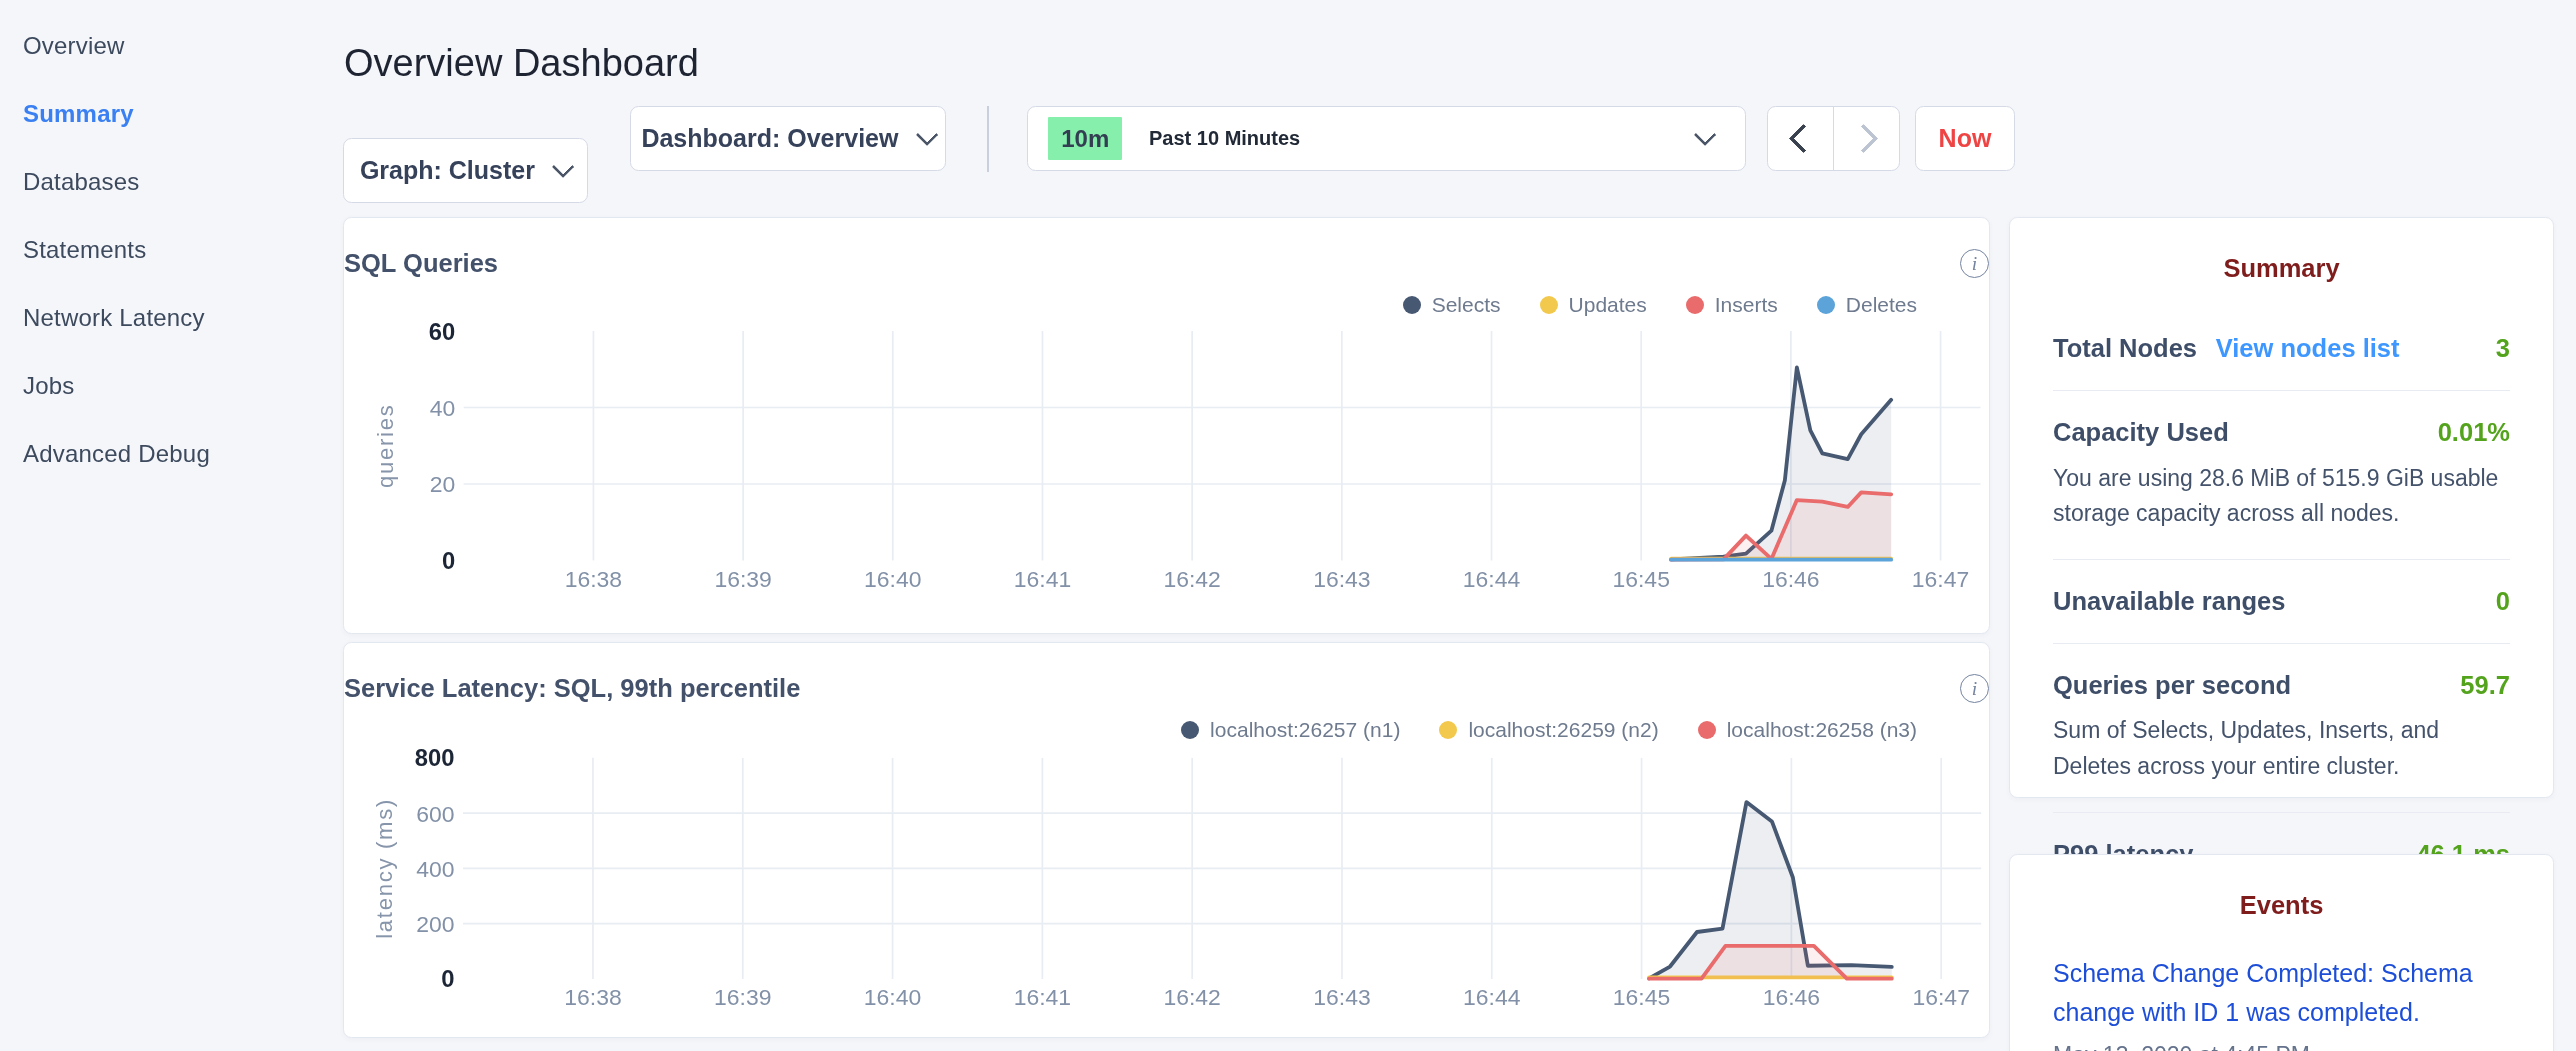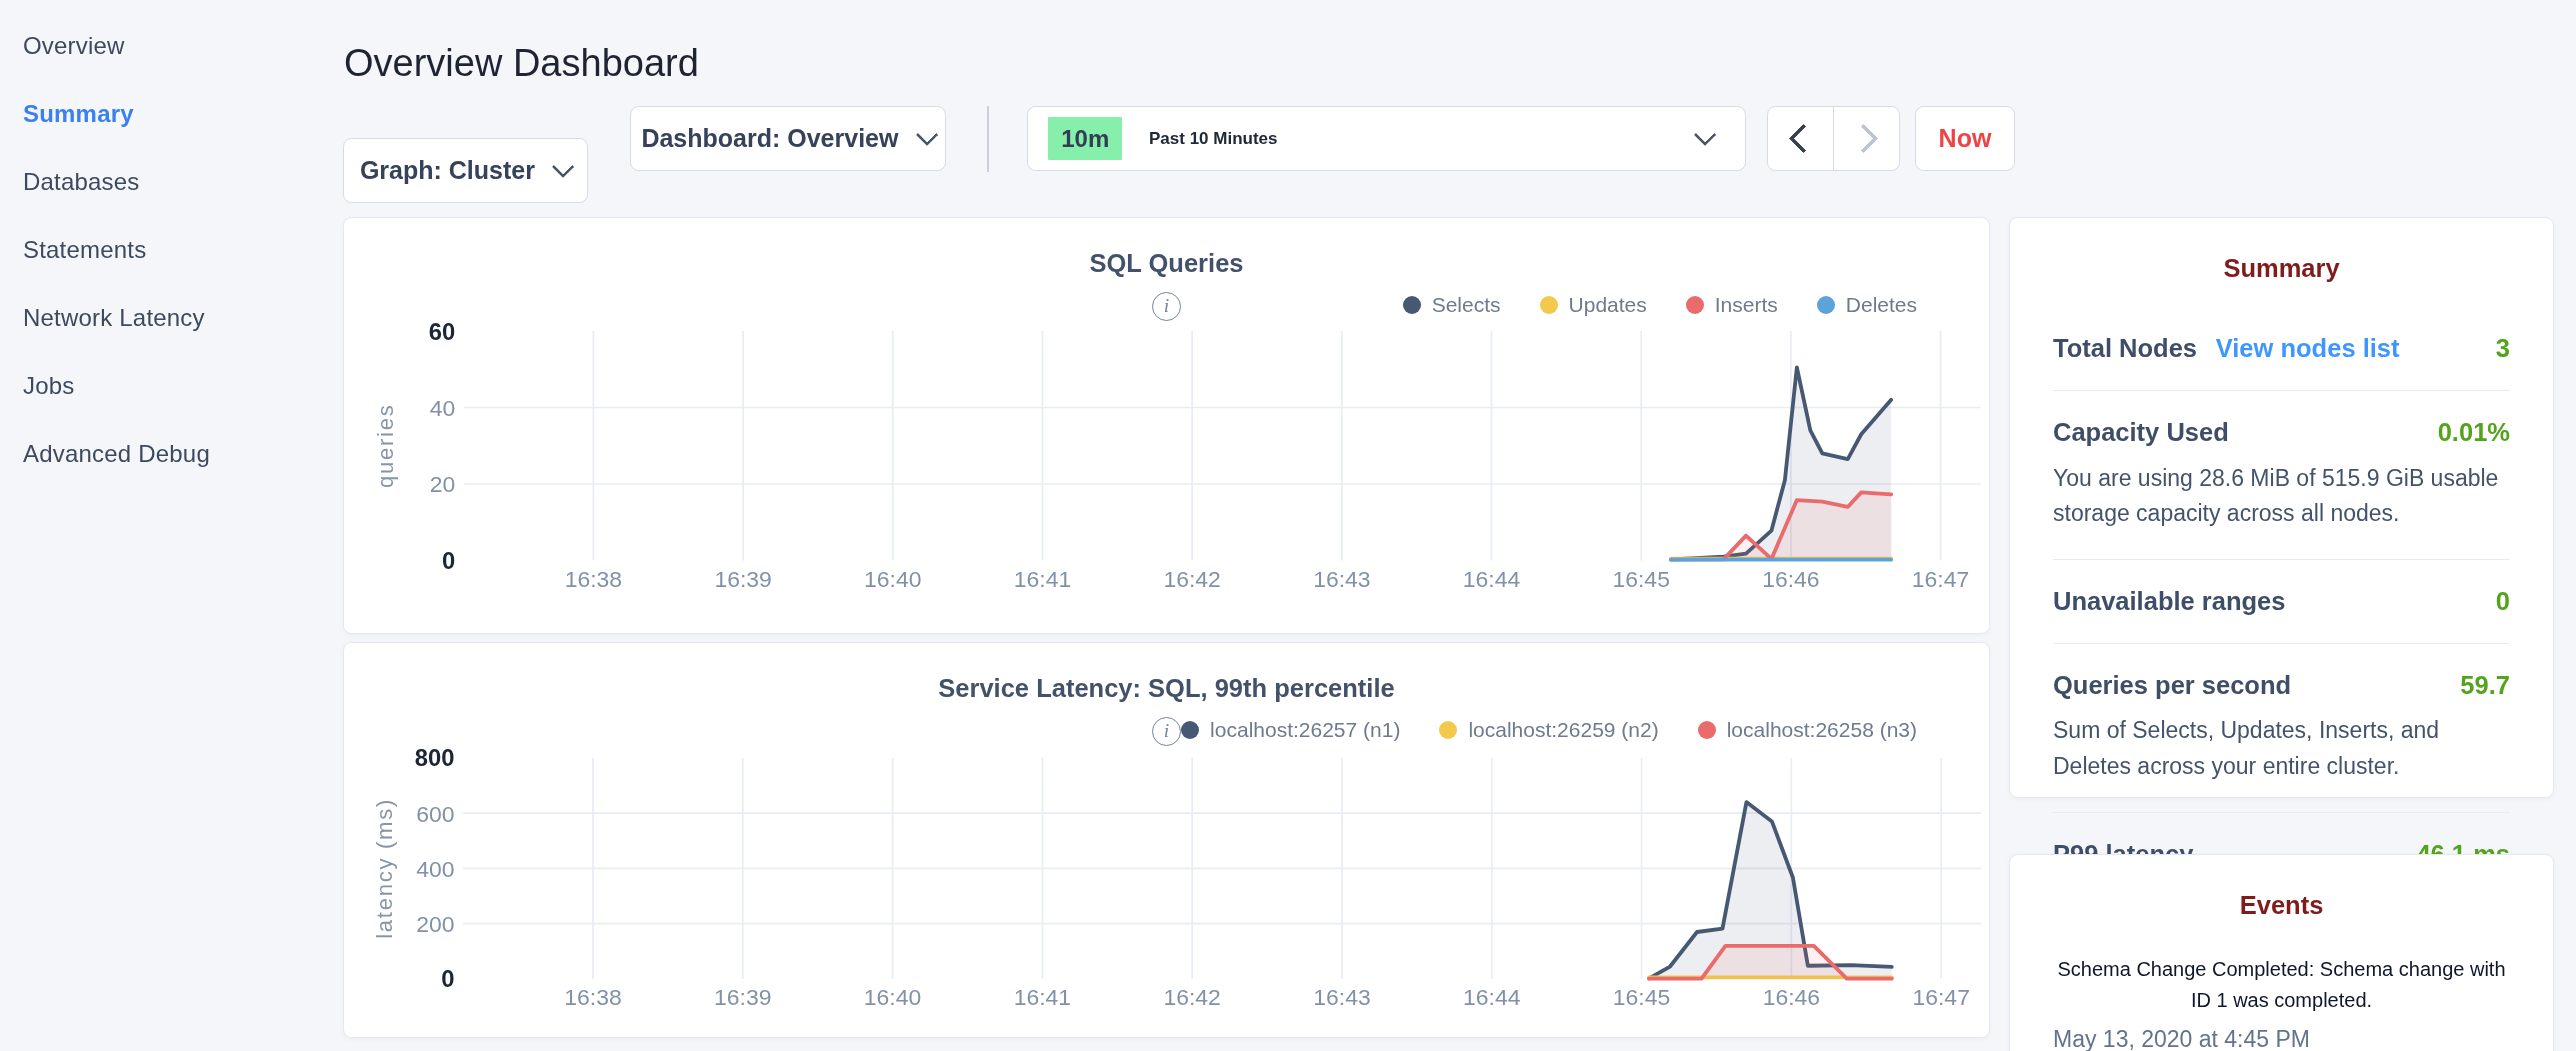--- a/index.html
+++ b/index.html
@@ -20,38 +20,38 @@
   .btn{background:#fff;border:1.7px solid #d5dae6;border-radius:8.5px;box-sizing:border-box;
     display:flex;align-items:center;justify-content:center;font-weight:700;color:#36415a;
     font-size:25px;cursor:pointer;position:absolute;height:65px;top:0;}
   #graph-btn{left:0;width:245px;gap:20.4px;margin-top:32px;}
   #dash-btn{left:287px;width:316px;gap:20.4px;}
   .caret{width:12.8px;height:12.8px;border-left:3.4px solid #4a5568;border-bottom:3.4px solid #4a5568;
     transform:rotate(-45deg);margin-top:-6.8px;border-radius:0.9px;}
   .ctrl-divider{position:absolute;left:644px;top:0;width:1.7px;height:66px;background:#c9cfdc;}
   .time-select{left:684px;width:719px;justify-content:flex-start;padding:0 20.4px;gap:27px;}
   .time-badge{background:#86efac;border-radius:1px;padding:7.7px 12.8px;font-size:24px;font-weight:700;color:#333e52;}
-  .time-label{font-size:17px;font-weight:700;color:#212936;}
+  .time-label{font-size:20px;font-weight:700;color:#212936;}
   .time-caret{position:absolute;right:32px;top:27px;}
   .arrow-group{position:absolute;left:1424px;top:0;width:133px;height:65px;background:#fff;
     border:1.7px solid #d5dae6;border-radius:8.5px;box-sizing:border-box;display:flex;}
   .arrow-btn{flex:1;display:flex;align-items:center;justify-content:center;cursor:pointer;}
   .arrow-btn + .arrow-btn{border-left:1.7px solid #d5dae6;}
   .chev{width:17px;height:17px;border-left:4.3px solid;border-bottom:4.3px solid;border-radius:1.7px;}
   .chev.left{transform:rotate(45deg);border-color:#39414f;margin-left:6.8px;}
   .chev.right{transform:rotate(225deg);border-color:#bcc4d2;margin-right:6.8px;}
   #now-btn{left:1572px;width:100px;color:#ef4444;cursor:default;}
   
   .panel{position:absolute;background:#fff;border:1.7px solid #e3e7f0;border-radius:8.5px;
     box-sizing:border-box;box-shadow:0 1.7px 5.1px rgba(70,80,110,.04);}
   #chart1{left:343px;top:217px;width:1647px;height:417px;}
   #chart2{left:343px;top:642px;width:1647px;height:396px;}
   #summary{left:2009px;top:217px;width:545px;height:581px;}
   #events{left:2009px;top:854px;width:545px;height:357px;}
-  .panel-head{display:flex;justify-content:flex-end;align-items:center;gap:13.6px;padding-top:31px;position:relative;z-index:2;flex-direction:column;}
+  .panel-head{display:flex;justify-content:space-between;align-items:center;gap:13.6px;padding-top:31px;position:relative;z-index:2;}
   .chart-title{font-size:25.5px;font-weight:700;color:#44516b;}
   .info-icon{width:29px;height:29px;border:1.7px solid #7484a0;border-radius:50%;color:#7484a0;
     display:flex;align-items:center;justify-content:center;box-sizing:border-box;
     font-family:"Liberation Serif",serif;font-size:19.6px;font-style:italic;}
   .info-icon::before{content:"i";}
   .legend{position:absolute;top:75px;right:72px;display:flex;gap:39px;align-items:flex-start;z-index:2;}
   .legend-item{display:flex;align-items:center;gap:11px;font-size:21px;color:#6e7a8e;}
   .legend-dot{width:18px;height:18px;border-radius:50%;flex:none;}
   svg.plot{position:absolute;left:0;top:0;z-index:1;}
   svg.plot text{font-family:"Liberation Sans",sans-serif;}
@@ -60,21 +60,21 @@
   .sum-rows{padding:0 43px;margin-top:24px;}
   .sum-row{padding:27px 0;border-bottom:1.7px solid #e8ebf1;}
   .sum-row:last-child{border-bottom:none;}
   .sum-main{display:flex;align-items:center;}
   .sum-label{font-size:25.5px;font-weight:700;color:#3f4e68;}
   .sum-link{font-size:25.5px;font-weight:700;color:#3e97ff;margin-left:18.7px;cursor:pointer;}
   .sum-value{margin-left:auto;font-size:25.5px;font-weight:700;color:#54a31d;white-space:nowrap;}
   .sum-desc{margin-top:13.6px;font-size:23px;color:#44536b;line-height:1.55;}
   
   .event-item{padding:0 43px;margin-top:34px;}
-  .event-msg{font-size:20px;color:#0f172a;line-height:1.55;text-align:center;}
+  .event-msg{font-size:25px;color:#1d4ed8;line-height:1.55;}
   .event-time{margin-top:10.2px;font-size:23px;color:#64728c;}
 </style>
 </head>
 <body>
 
 <nav class="sidebar" id="sidebar-nav">
     <div class="side-item">Overview</div>
     <div class="side-item active">Summary</div>
     <div class="side-item">Databases</div>
     <div class="side-item">Statements</div>

